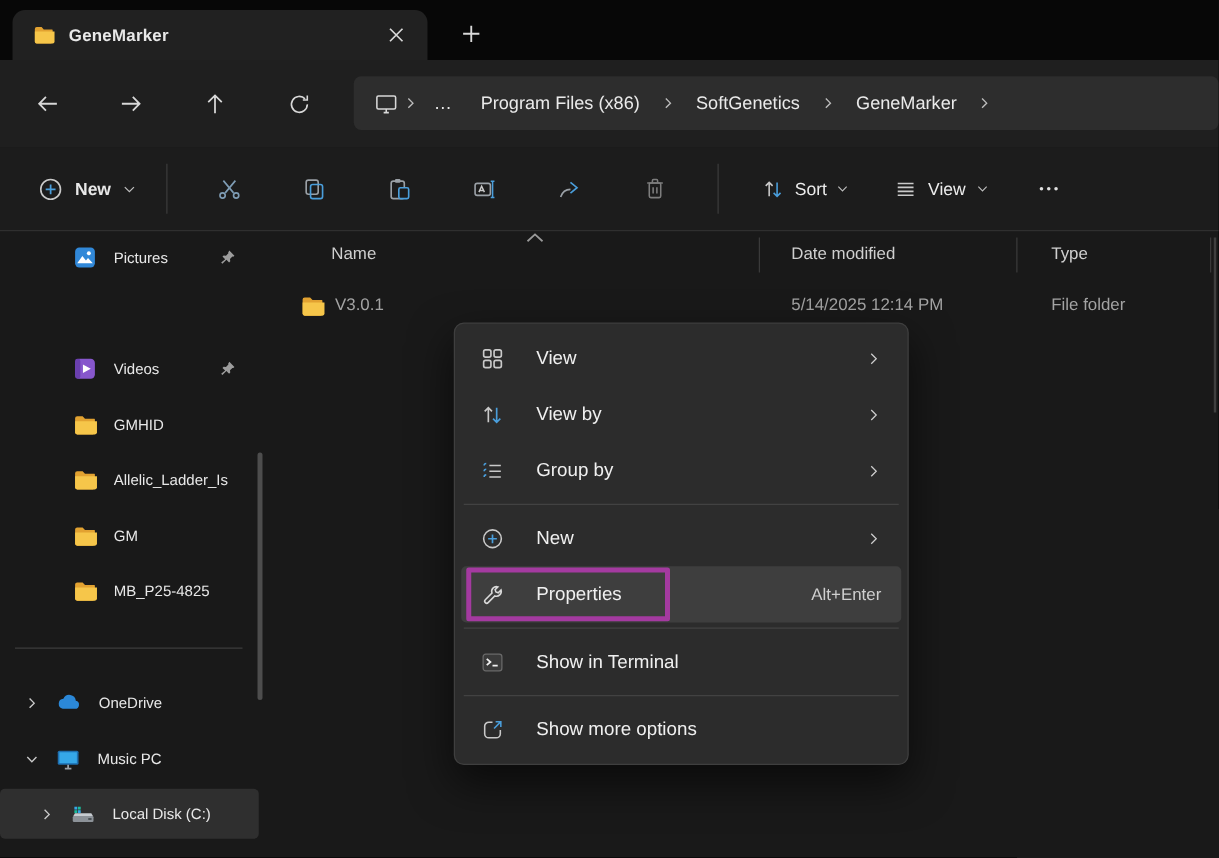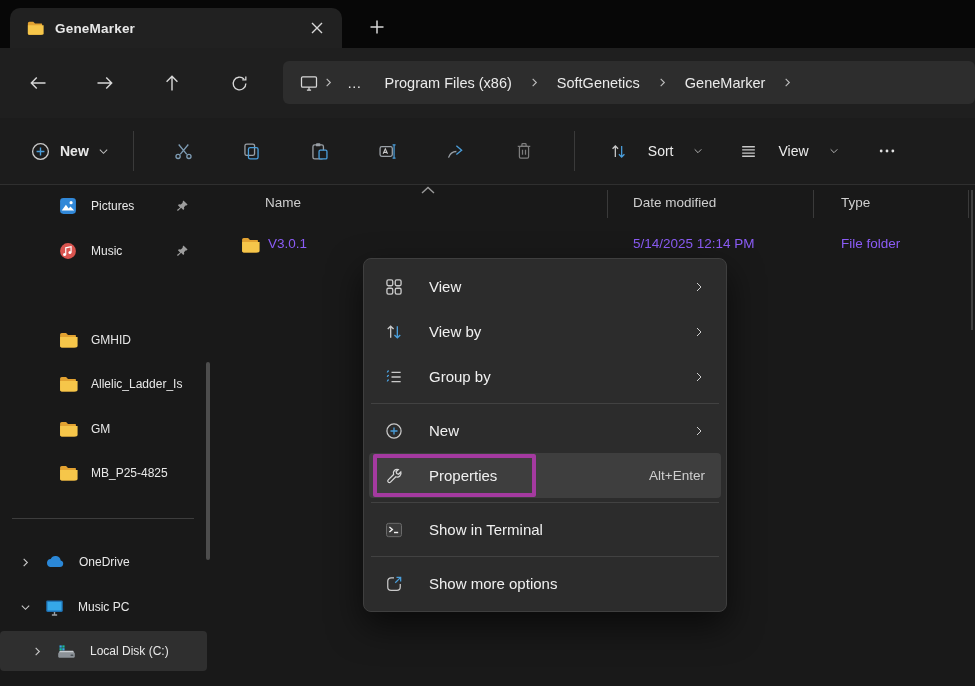--- a/index.html
+++ b/index.html
@@ -39,21 +39,21 @@
   
   .toolbar {
     position:absolute; top:118px; left:0; right:0; height:67px;
     background:#1c1c1c; border-bottom:1px solid #2f2f2f;
     display:flex; align-items:center;
   }
   .tb-new { display:flex; align-items:center; gap:9px; margin-left:22px; padding:6px 8px; border-radius:5px; }
   .tb-new-label { font-weight:bold; font-size:14px; }
   .tb-divider { width:1px; height:40px; background:#3a3a3a; margin:0 16px; }
   .tb-icon { width:40px; height:38px; display:flex; align-items:center; justify-content:center; border-radius:5px; margin:0 14px; }
-  .tb-group { display:flex; align-items:center; gap:20px; padding:7px 10px; border-radius:5px; margin:0 8px; font-size:14px; color:#ececec; }
+  .tb-group { display:flex; align-items:center; gap:8px; padding:7px 10px; border-radius:5px; margin:0 8px; font-size:14px; color:#ececec; }
   .tb-more { width:40px; height:38px; display:flex; align-items:center; justify-content:center; border-radius:5px; margin-left:10px; }
 
   
   .sidebar { position:absolute; top:185px; left:0; width:213px; bottom:0; }
   .side-row { position:absolute; left:0; width:207px; height:42px; display:flex; align-items:center; border-radius:4px; font-size:12px; }
   .side-row .ficon { margin-left:58px; }
   .side-label { margin-left:13px; white-space:nowrap; overflow:hidden; flex:1; }
   .pin { margin-right:18px; }
   .side-sep { position:absolute; left:12px; width:182px; height:1px; background:#3d3d3d; }
   .tree-chev { width:22px; display:flex; justify-content:center; }
@@ -62,21 +62,21 @@
   .side-row.selected { background:#2f2f2f; }
   .side-scroll { position:absolute; left:206px; top:177px; width:4px; height:198px; background:#4d4d4d; border-radius:2px; }
 
   
   .colheader { position:absolute; top:185px; left:230px; right:0; height:38px; color:#cfcfcf; font-size:13.5px; }
   .col-name  { position:absolute; left:35px;  top:10px; }
   .col-date  { position:absolute; left:403px; top:10px; }
   .col-type  { position:absolute; left:611px; top:10px; }
   .col-caret { position:absolute; left:190px; top:0px; }
   .col-div { position:absolute; top:5px; width:1px; height:28px; background:#3a3a3a; }
-  .file-row { position:absolute; top:227px; left:230px; right:0; height:36px; font-size:13.5px; color:#8b5cf6; }
+  .file-row { position:absolute; top:227px; left:230px; right:0; height:36px; font-size:13.5px; color:#a3a3a3; }
   .file-name { position:absolute; left:38px; top:9px; }
   .file-ficon { position:absolute; left:10px; top:8px; }
   .file-date { position:absolute; left:403px; top:9px; }
   .file-type { position:absolute; left:611px; top:9px; }
   .pane-scroll { position:absolute; right:2px; top:190px; width:2px; height:140px; background:#3f3f3f; }
 
   
   .ctxmenu {
     position:absolute; left:363px; top:258px; width:364px;
     background:#2c2c2c; border:1px solid #3f3f3f; border-radius:8px;
@@ -271,37 +271,36 @@
           </svg>
       </span>
       <span class="side-label">Pictures</span>
       <span class="pin">
         <svg width="14" height="14" viewBox="0 0 24 24" fill="#9d9d9d">
             <path d="M14.5 2.5l7 7-1.6 1.6-1.2-.3-3.3 3.3.4 3.2-1.6 1.6-3.7-3.7L5 20.7l-1.7-1.7 5.5-4.5-3.7-3.7 1.6-1.6 3.2.4 3.3-3.3-.3-1.2z"></path>
           </svg>
       </span>
     </div>
 
-    <div class="side-row" style="top:45px">
+
+    <div class="side-row" style="top:89px">
       <span class="ficon">
         <svg width="20" height="20" viewBox="0 0 24 24">
-            <circle cx="12" cy="12" r="9.5" fill="#d9544f"></circle>
-            <path d="M9.3 16.2V8.2l6.4-1.4v7" stroke="#fff" stroke-width="1.4" fill="none"></path>
-            <circle cx="7.9" cy="16.3" r="1.8" fill="#fff"></circle>
-            <circle cx="14.3" cy="13.9" r="1.8" fill="#fff"></circle>
-          </svg>
-      </span>
-      <span class="side-label">Music</span>
+            <rect x="2.5" y="2.5" width="19" height="19" rx="4" fill="#8757cc"></rect>
+            <rect x="2.5" y="2.5" width="5" height="19" rx="2" fill="#6a3fae"></rect>
+            <path d="M10 8l7.5 4L10 16z" fill="#fff"></path>
+          </svg>
+      </span>
+      <span class="side-label">Videos</span>
       <span class="pin">
         <svg width="14" height="14" viewBox="0 0 24 24" fill="#9d9d9d">
             <path d="M14.5 2.5l7 7-1.6 1.6-1.2-.3-3.3 3.3.4 3.2-1.6 1.6-3.7-3.7L5 20.7l-1.7-1.7 5.5-4.5-3.7-3.7 1.6-1.6 3.2.4 3.3-3.3-.3-1.2z"></path>
           </svg>
       </span>
     </div>
-
 
     <div class="side-row" style="top:134px">
       <span class="ficon">
         <svg width="20" height="20" viewBox="0 0 24 24">
             <path fill="#e2a231" d="M2.5 5.5A2 2 0 0 1 4.5 3.5h5.2l2.3 2.6h9a.5.5 0 0 1 .5.5v12.4a2 2 0 0 1-2 2h-15a2 2 0 0 1-2-2z"></path>
             <path fill="#f6c64a" d="M2.5 8.3h21v10.7a2 2 0 0 1-2 2h-17a2 2 0 0 1-2-2z"></path>
           </svg>
       </span>
       <span class="side-label">GMHID</span>
     </div>

